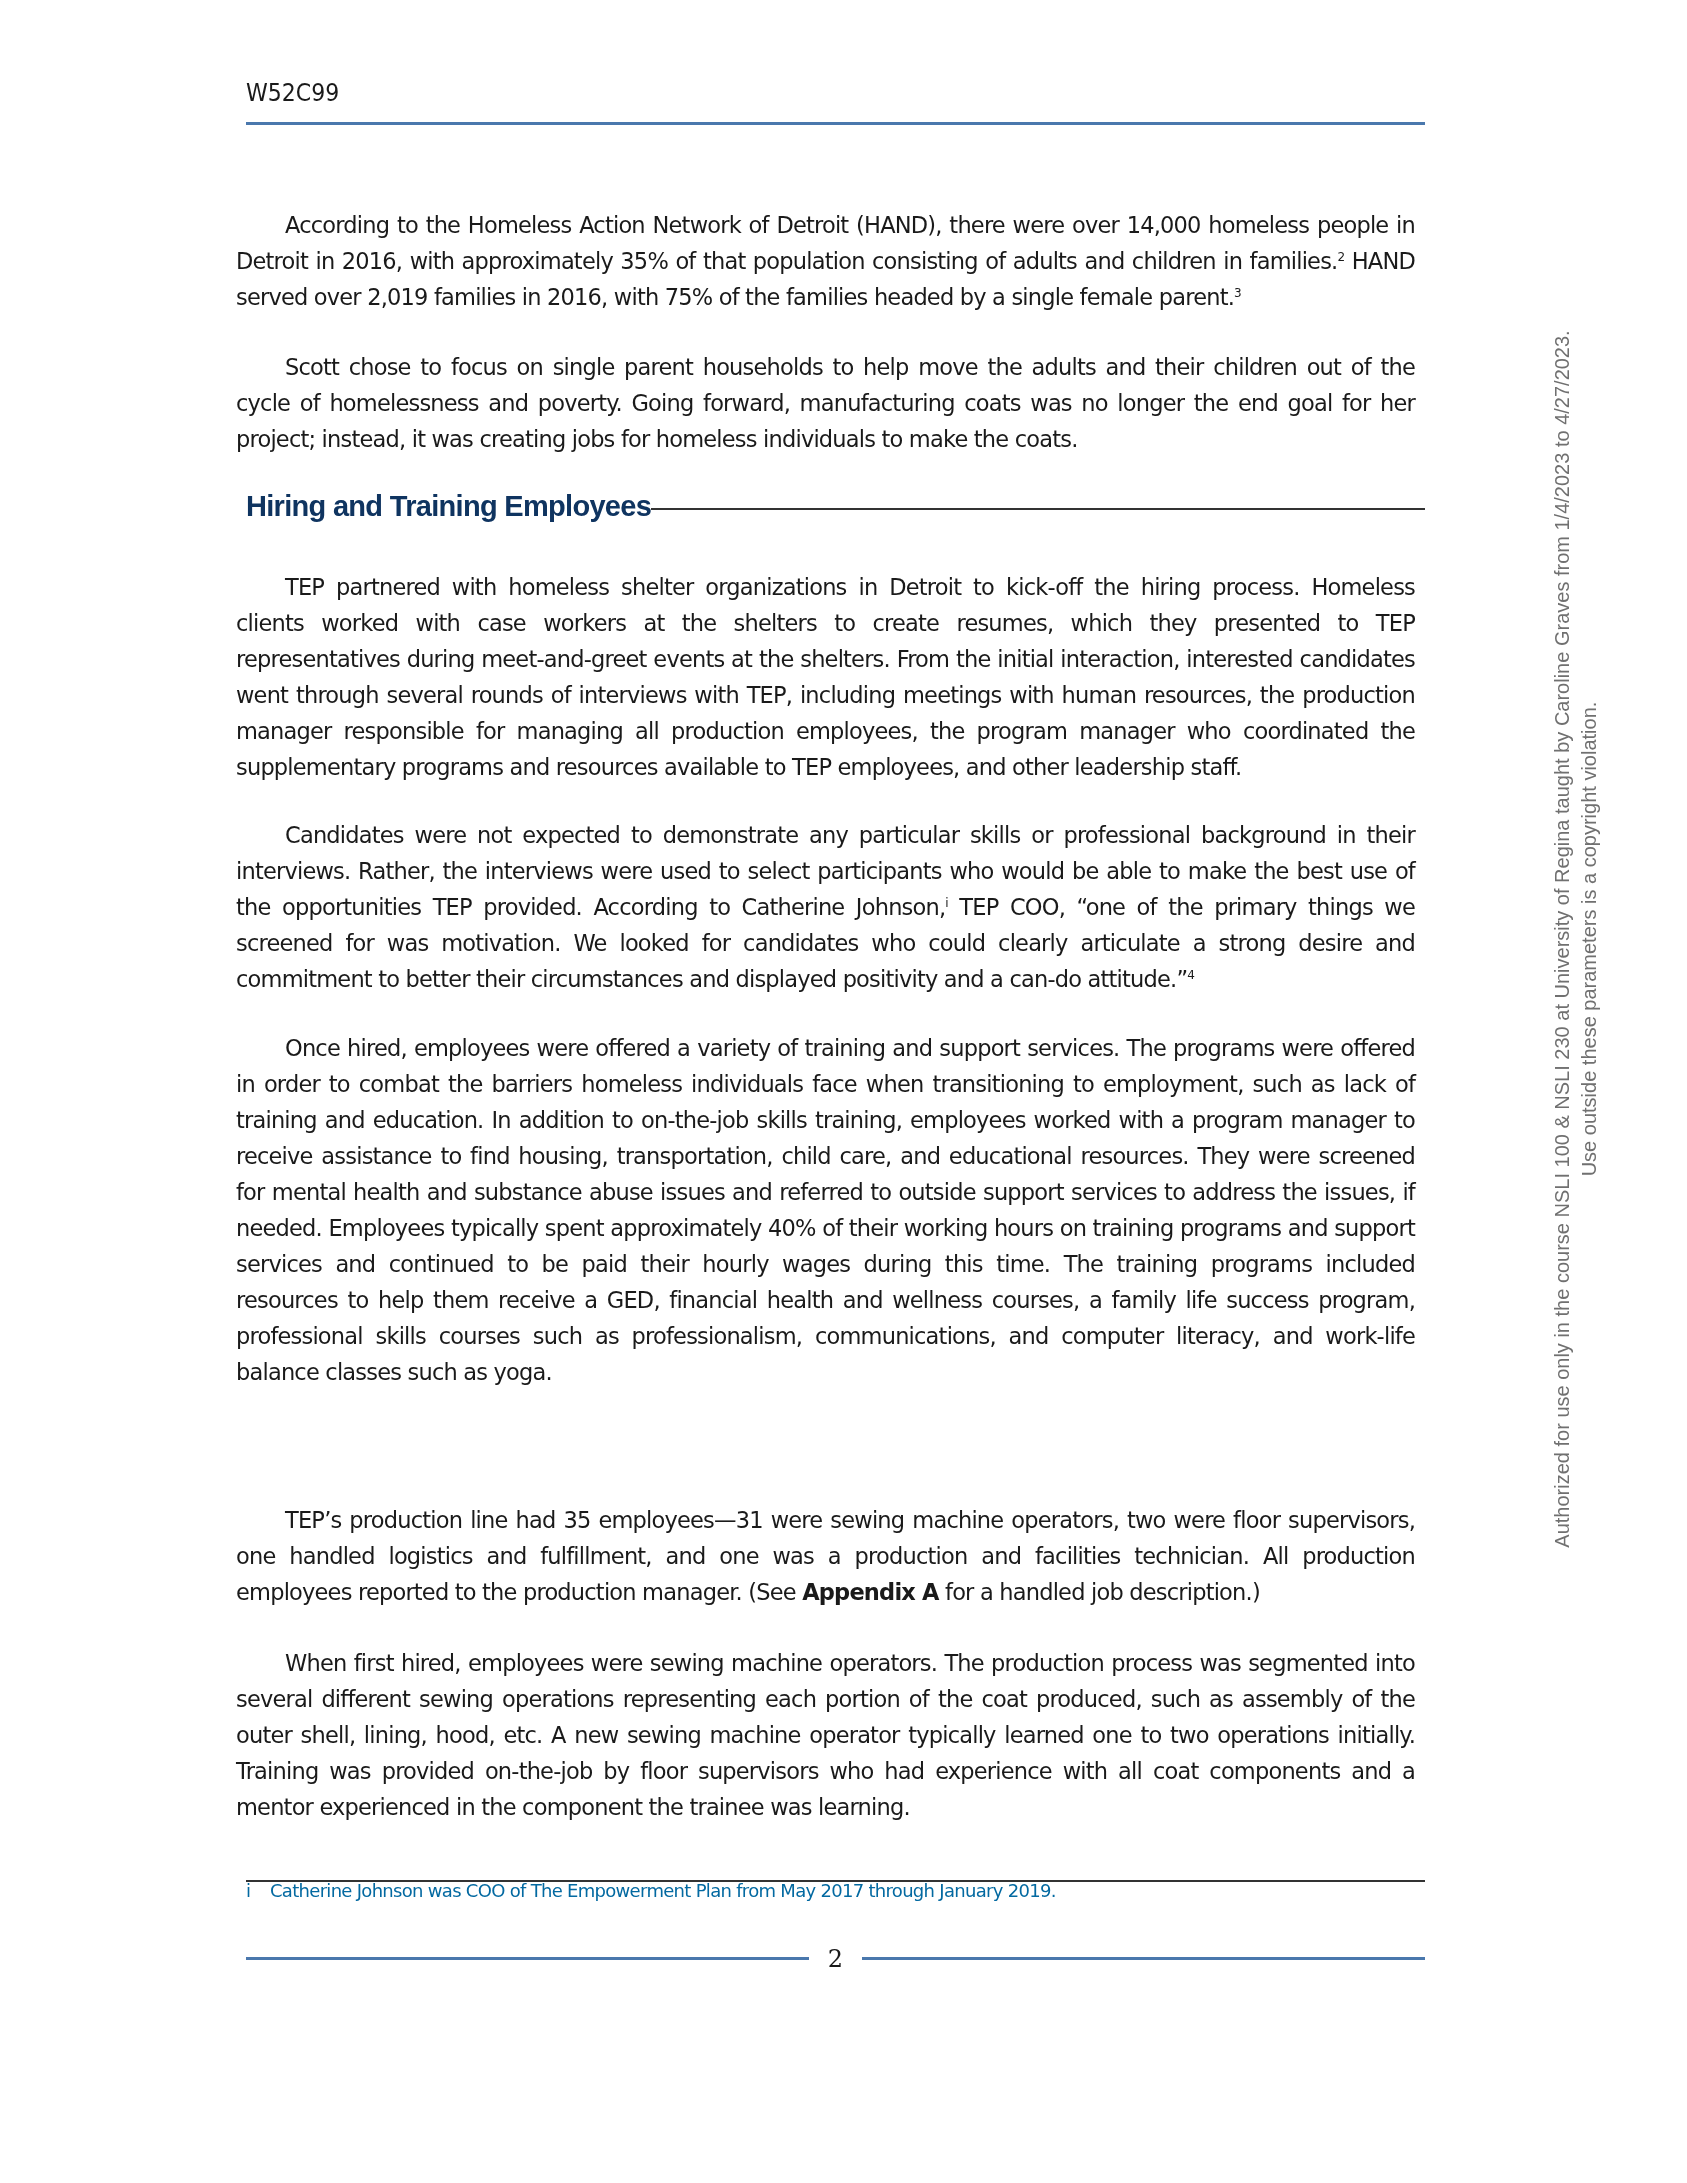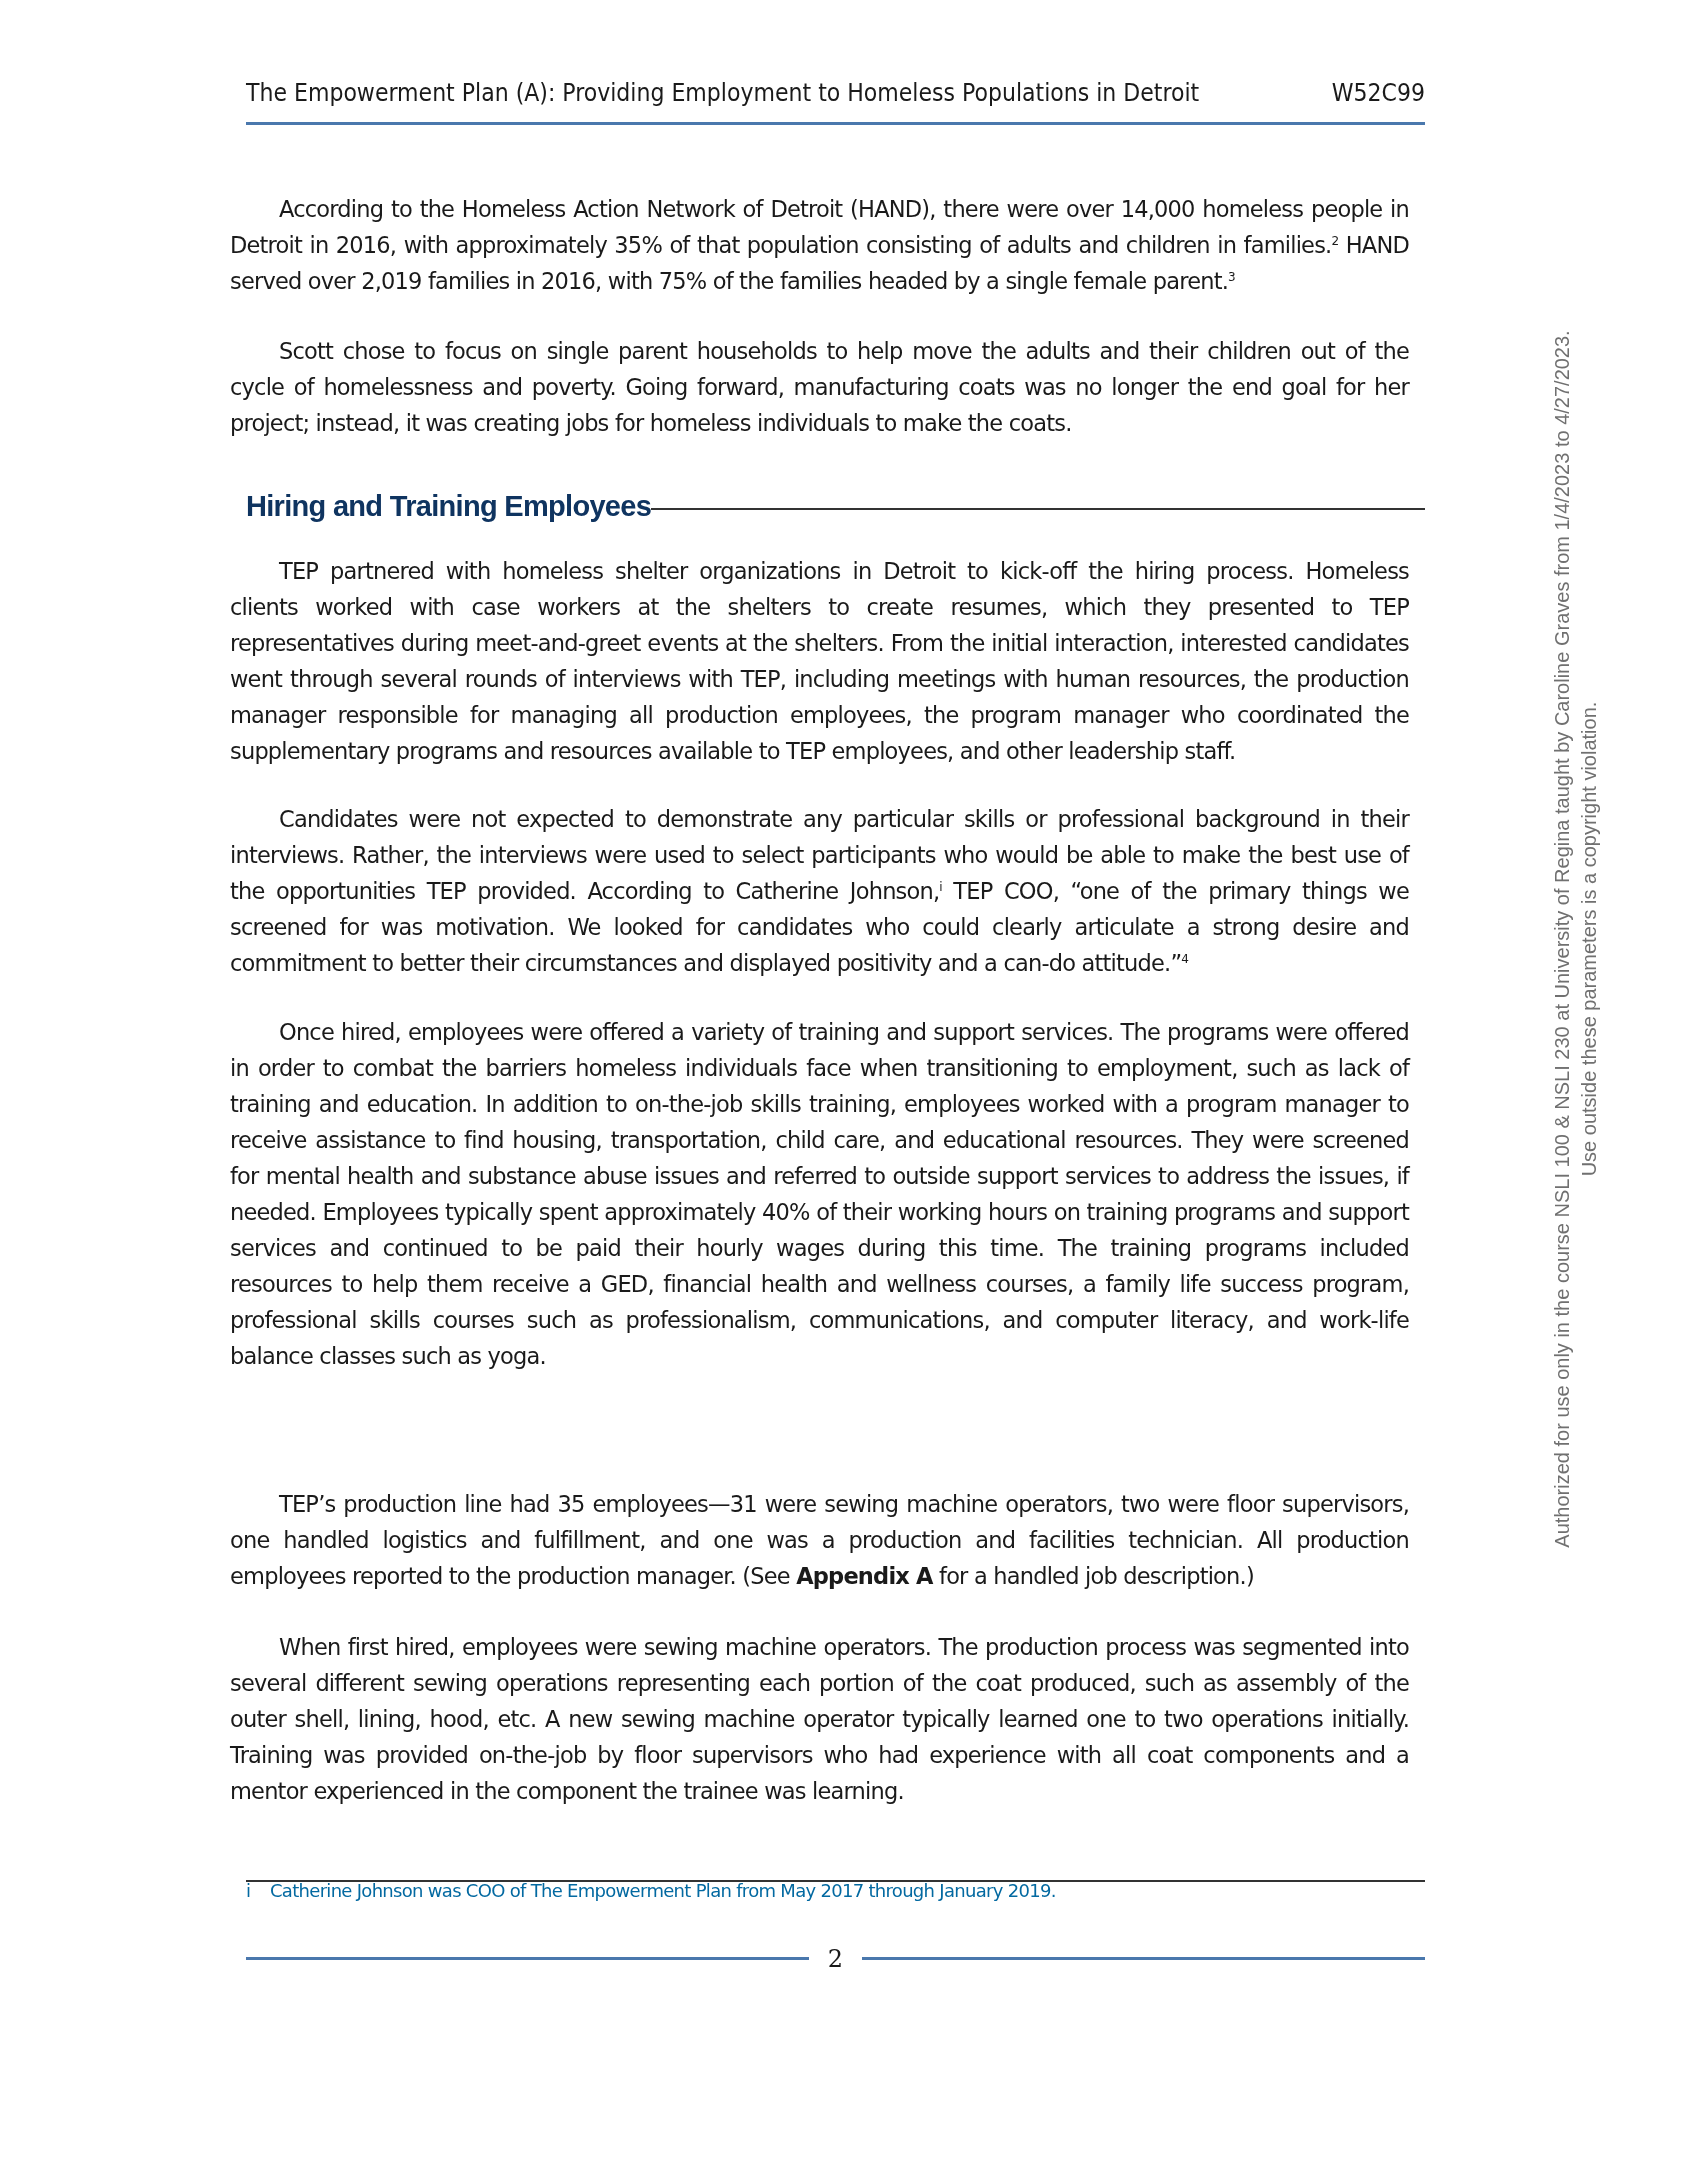--- a/index.html
+++ b/index.html
@@ -10,24 +10,24 @@
     display: flex; justify-content: space-between; align-items: baseline;
     font-family: "DejaVu Sans Condensed", "DejaVu Sans", sans-serif;
     font-stretch: condensed;
     font-size: 24.5px; color: #1a1a1a;
   }
   .header-rule {
     position: absolute; left: 246px; top: 122px; width: 1179px; height: 2.6px;
     background: #4a78ad;
   }
   .body-text {
-    position: absolute; left: 230px; width: 1179px;
+    position: absolute; left: 236px; width: 1179px;
     font-family: "DejaVu Sans", sans-serif;
     font-size: 22.5px; line-height: 36px; color: #1a1a1a;
-    text-align: justify; letter-spacing: -0.8px; word-spacing: 0px;
+    text-align: justify; letter-spacing: -0.8px; word-spacing: 0px; margin-top: 16px;
   }
   .body-text p { margin: 0; text-indent: 49px; }
   .body-text sup { font-size: 12px; line-height: 0; vertical-align: super; }
   .section-heading {
     position: absolute; left: 246px; width: 1179px; display: flex; align-items: center;
   }
   .section-heading .title {
     font-family: "Liberation Sans", sans-serif; font-weight: bold;
     font-size: 29px; color: #0f3460; white-space: nowrap; letter-spacing: -0.7px;
   }
@@ -56,21 +56,20 @@
     text-align: center; line-height: 26.5px; white-space: nowrap;
   }
   b { font-weight: bold; }
 </style>
 </head>
 <body>
 
 <div class="page">
 
   <div class="header">
-    <span>The Empowerment Plan (A): Providing Employment to Homeless Populations in Detroit</span>
     <span>W52C99</span>
   </div>
   <div class="header-rule"></div>
 
   <div class="body-text" style="top:191px;">
     <p><span>According to the Homeless Action Network of Detroit (HAND), there were over 14,000 homeless people in Detroit in 2016, with approximately 35% of that population consisting of adults and children in families.</span><sup>2</sup><span> HAND served over 2,019 families in 2016, with 75% of the families headed by a single female parent.</span><sup>3</sup></p>
   </div>
 
   <div class="body-text" style="top:333px;">
     <p>Scott chose to focus on single parent households to help move the adults and their children out of the cycle of homelessness and poverty. Going forward, manufacturing coats was no longer the end goal for her project; instead, it was creating jobs for homeless individuals to make the coats.</p>

